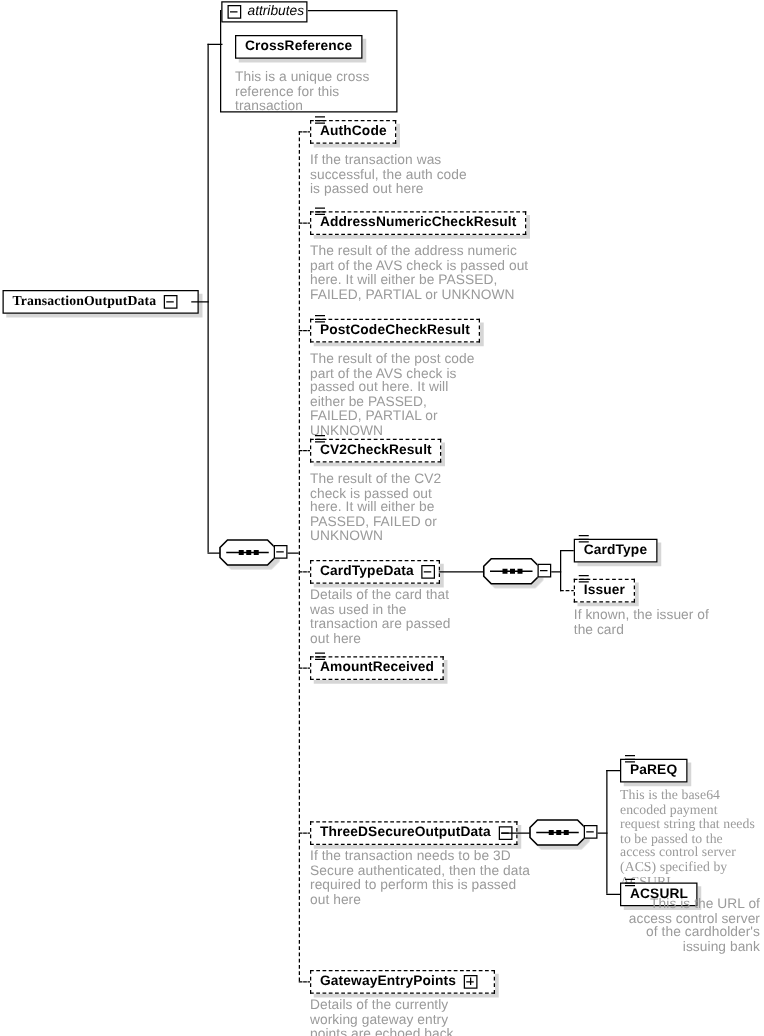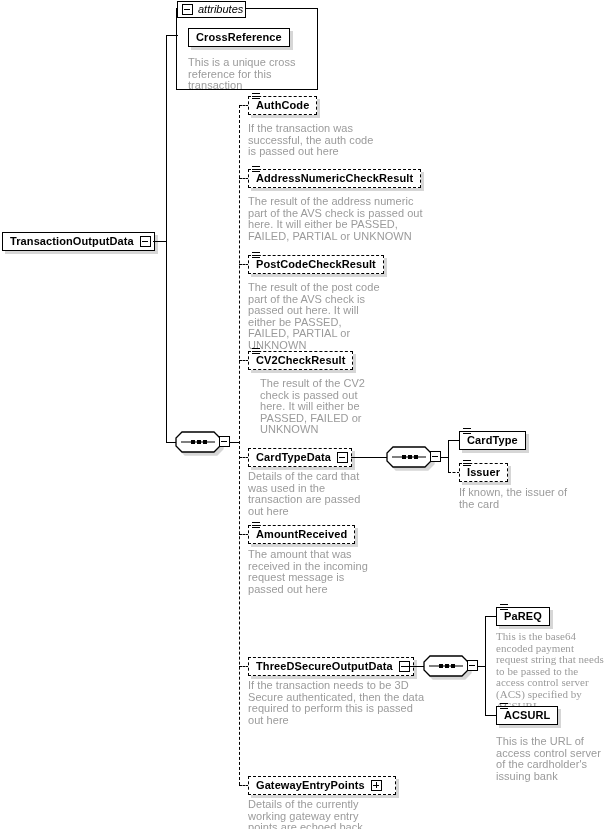--- a/index.html
+++ b/index.html
@@ -157,21 +157,21 @@
   <div class="attr-tab" style="left:177px; top:1px; width:69px;">
     <span class="pm-inline minus" style="margin-left:0;"></span>
     <span class="tabtxt">attributes</span>
   </div>
 
   <div class="box solid" style="left:188px; top:28px;">
     <span class="lbl">CrossReference</span>
   </div>
   <div class="doc" style="left:188px; top:57px; width:124px;">This is a unique cross reference for this transaction</div>
 
-  <div class="box solid" style="left:2px; top:232px; padding-right:3px;">
+  <div class="box solid" style="left:2px; top:232px; padding-right:16px;font-family:Liberation Serif, serif;">
     <span class="lbl">TransactionOutputData</span>
     <span class="pm-inline minus"></span>
   </div>
 
   <div class="ln h" style="left:153px; top:241px; width:14px;"></div>
 
   <div class="ln v" style="left:166px; top:35px; height:407px;"></div>
 
   <div class="ln h" style="left:166px; top:35px; width:12px;"></div>
 
@@ -226,21 +226,21 @@
 
   <div class="dln h" style="left:239px; top:360px; width:10px;"></div>
   <div class="box dashed" style="left:248px; top:351px;">
     <span class="elem-icon">
         <i></i>
         <i></i>
         <i></i>
       </span>
     <span class="lbl">CV2CheckResult</span>
   </div>
-  <div class="doc" style="left:248px; top:378px; width:124px;margin-left:12px;">The result of the CV2 check is passed out here. It will either be PASSED, FAILED or UNKNOWN</div>
+  <div class="doc" style="left:248px; top:378px; width:124px;">The result of the CV2 check is passed out here. It will either be PASSED, FAILED or UNKNOWN</div>
 
   <div class="dln h" style="left:239px; top:457px; width:10px;"></div>
   <div class="box dashed" style="left:248px; top:448px; padding-right:3px;">
     <span class="lbl">CardTypeData</span>
     <span class="pm-inline minus"></span>
   </div>
   <div class="doc" style="left:248px; top:471px; width:128px;">Details of the card that was used in the transaction are passed out here</div>
 
   <div class="ln h" style="left:351px; top:457px; width:36px;"></div>
   <div class="seq" style="left:386px; top:446px;">
@@ -280,21 +280,20 @@
 
   <div class="dln h" style="left:239px; top:534px; width:10px;"></div>
   <div class="box dashed" style="left:248px; top:525px;">
     <span class="elem-icon">
         <i></i>
         <i></i>
         <i></i>
       </span>
     <span class="lbl">AmountReceived</span>
   </div>
-  <div class="doc" style="left:248px; top:549px; width:128px;">The amount that was received in the incoming request message is passed out here</div>
 
   <div class="dln h" style="left:239px; top:666px; width:10px;"></div>
   <div class="box dashed" style="left:248px; top:657px; padding-right:3px;">
     <span class="lbl">ThreeDSecureOutputData</span>
     <span class="pm-inline minus"></span>
   </div>
   <div class="doc" style="left:248px; top:680px; width:182px;">If the transaction needs to be 3D Secure authenticated, then the data required to perform this is passed out here</div>
 
   <div class="ln h" style="left:401px; top:666px; width:23px;"></div>
   <div class="seq" style="left:423px; top:655px;">
@@ -323,21 +322,21 @@
   <div class="doc" style="left:496px; top:631px; width:112px;font-family:Liberation Serif, serif;">This is the base64 encoded payment request string that needs to be passed to the access control server (ACS) specified by ACSURL</div>
 
   <div class="box solid" style="left:496px; top:706px;">
     <span class="elem-icon">
         <i></i>
         <i></i>
         <i></i>
       </span>
     <span class="lbl">ACSURL</span>
   </div>
-  <div class="doc" style="left:496px; top:736px; width:112px;">This is the URL of access control server of the cardholder's issuing bank</div>
+  <div class="doc" style="left:496px; top:718px; width:112px;text-align:right;">This is the URL of access control server of the cardholder's issuing bank</div>
 
   <div class="dln h" style="left:239px; top:785px; width:10px;"></div>
   <div class="box dashed" style="left:248px; top:776px; padding-right:13px;">
     <span class="lbl">GatewayEntryPoints</span>
     <span class="pm-inline"></span>
   </div>
   <div class="doc" style="left:248px; top:799px; width:140px;">Details of the currently working gateway entry points are echoed back here</div>
 
 </div>
 

